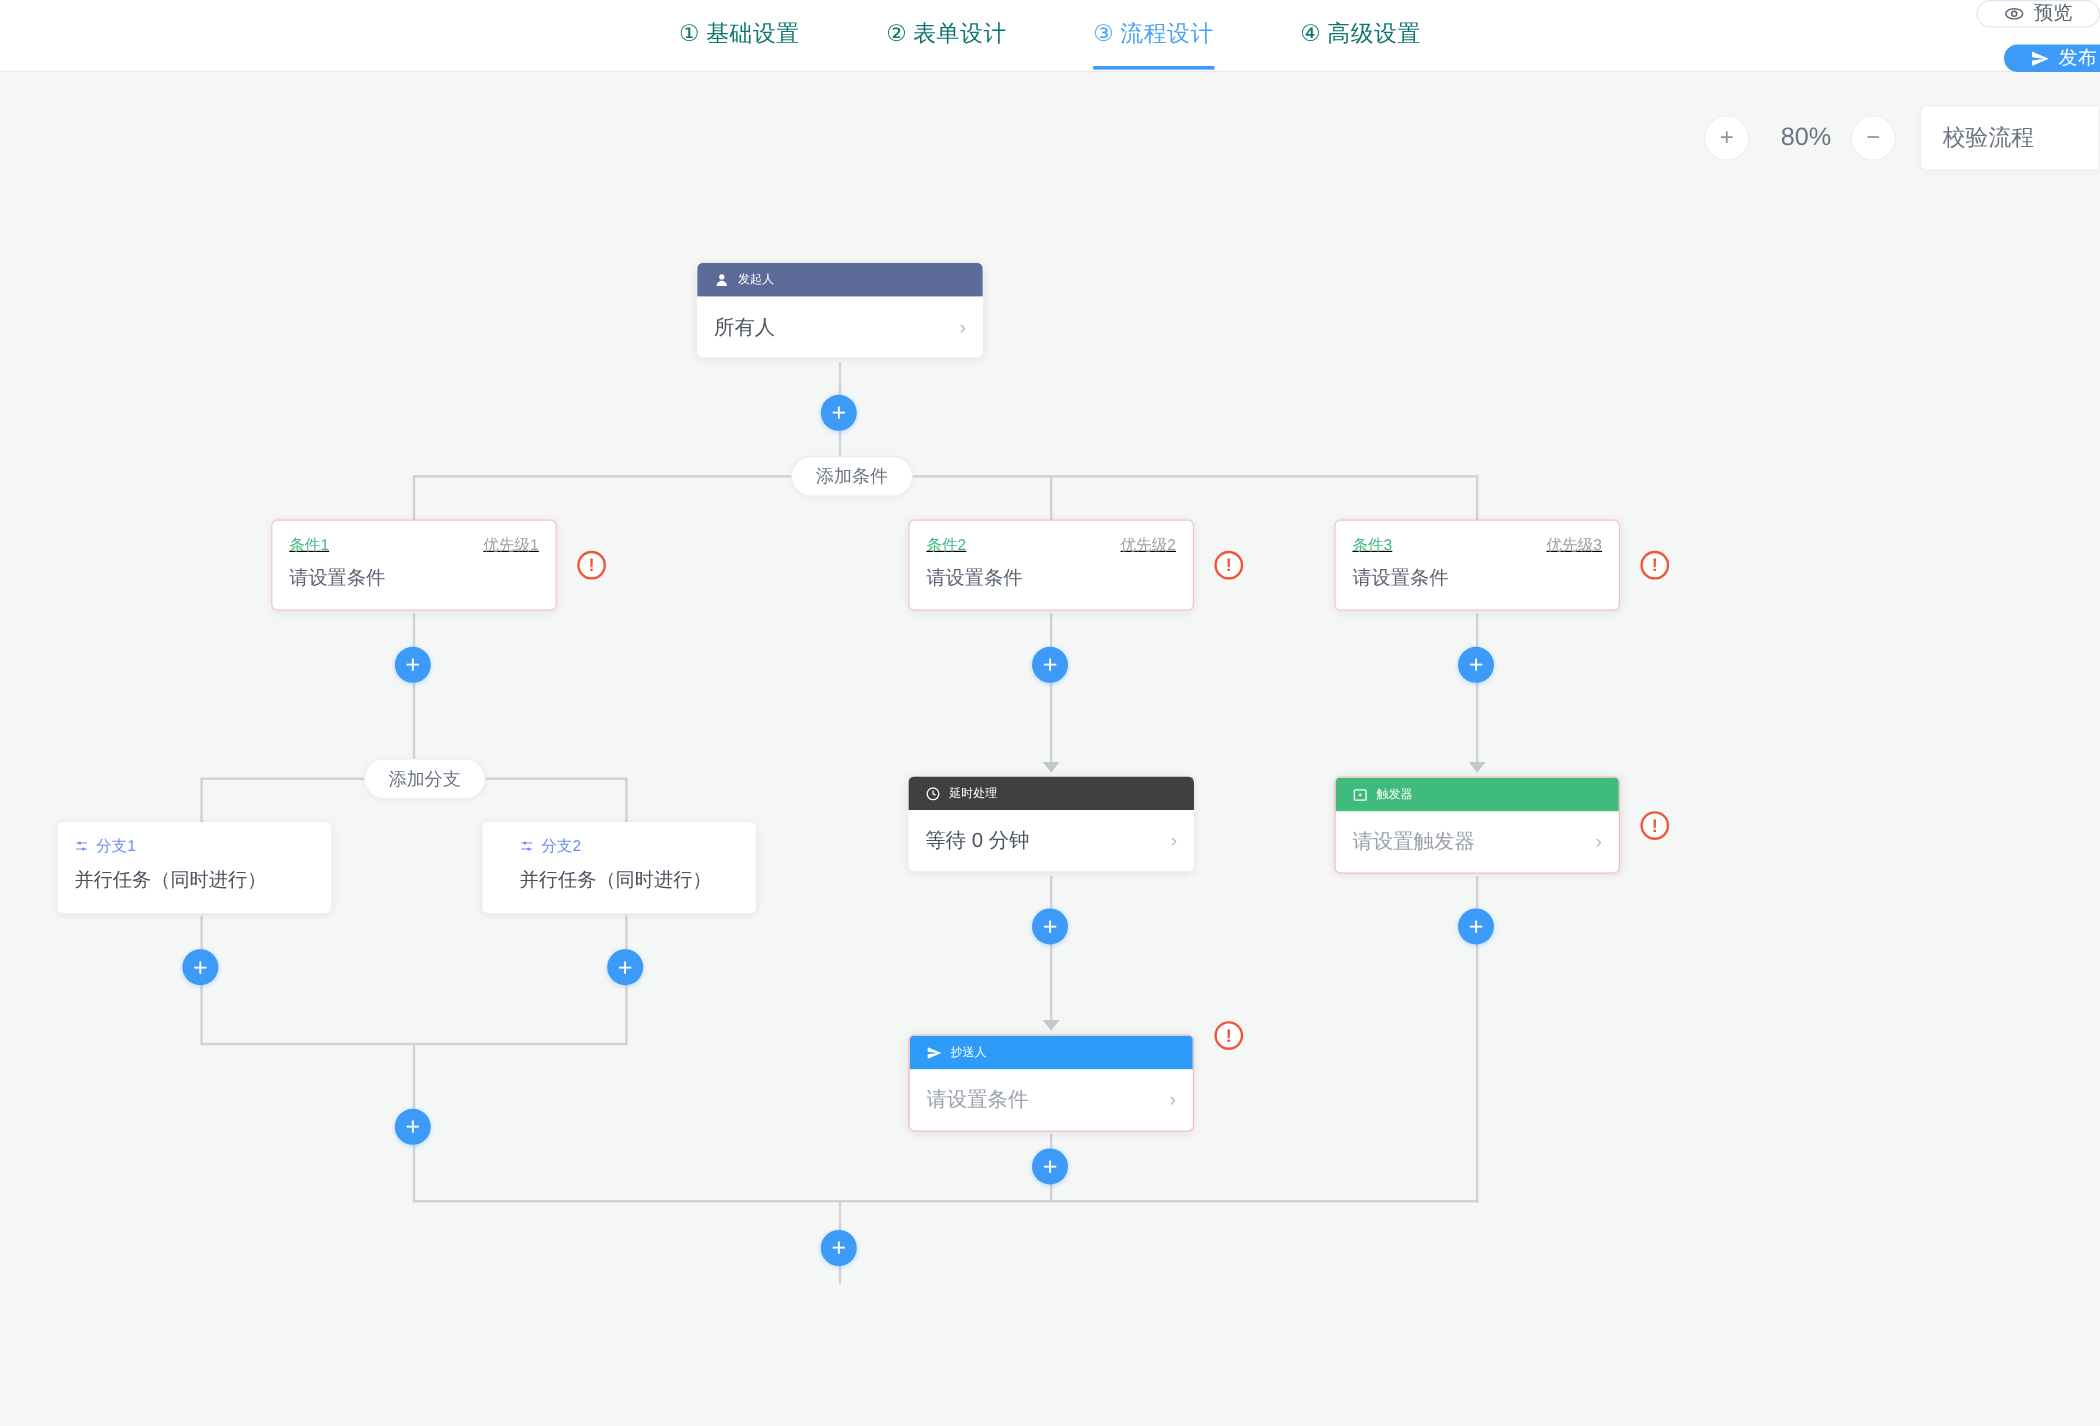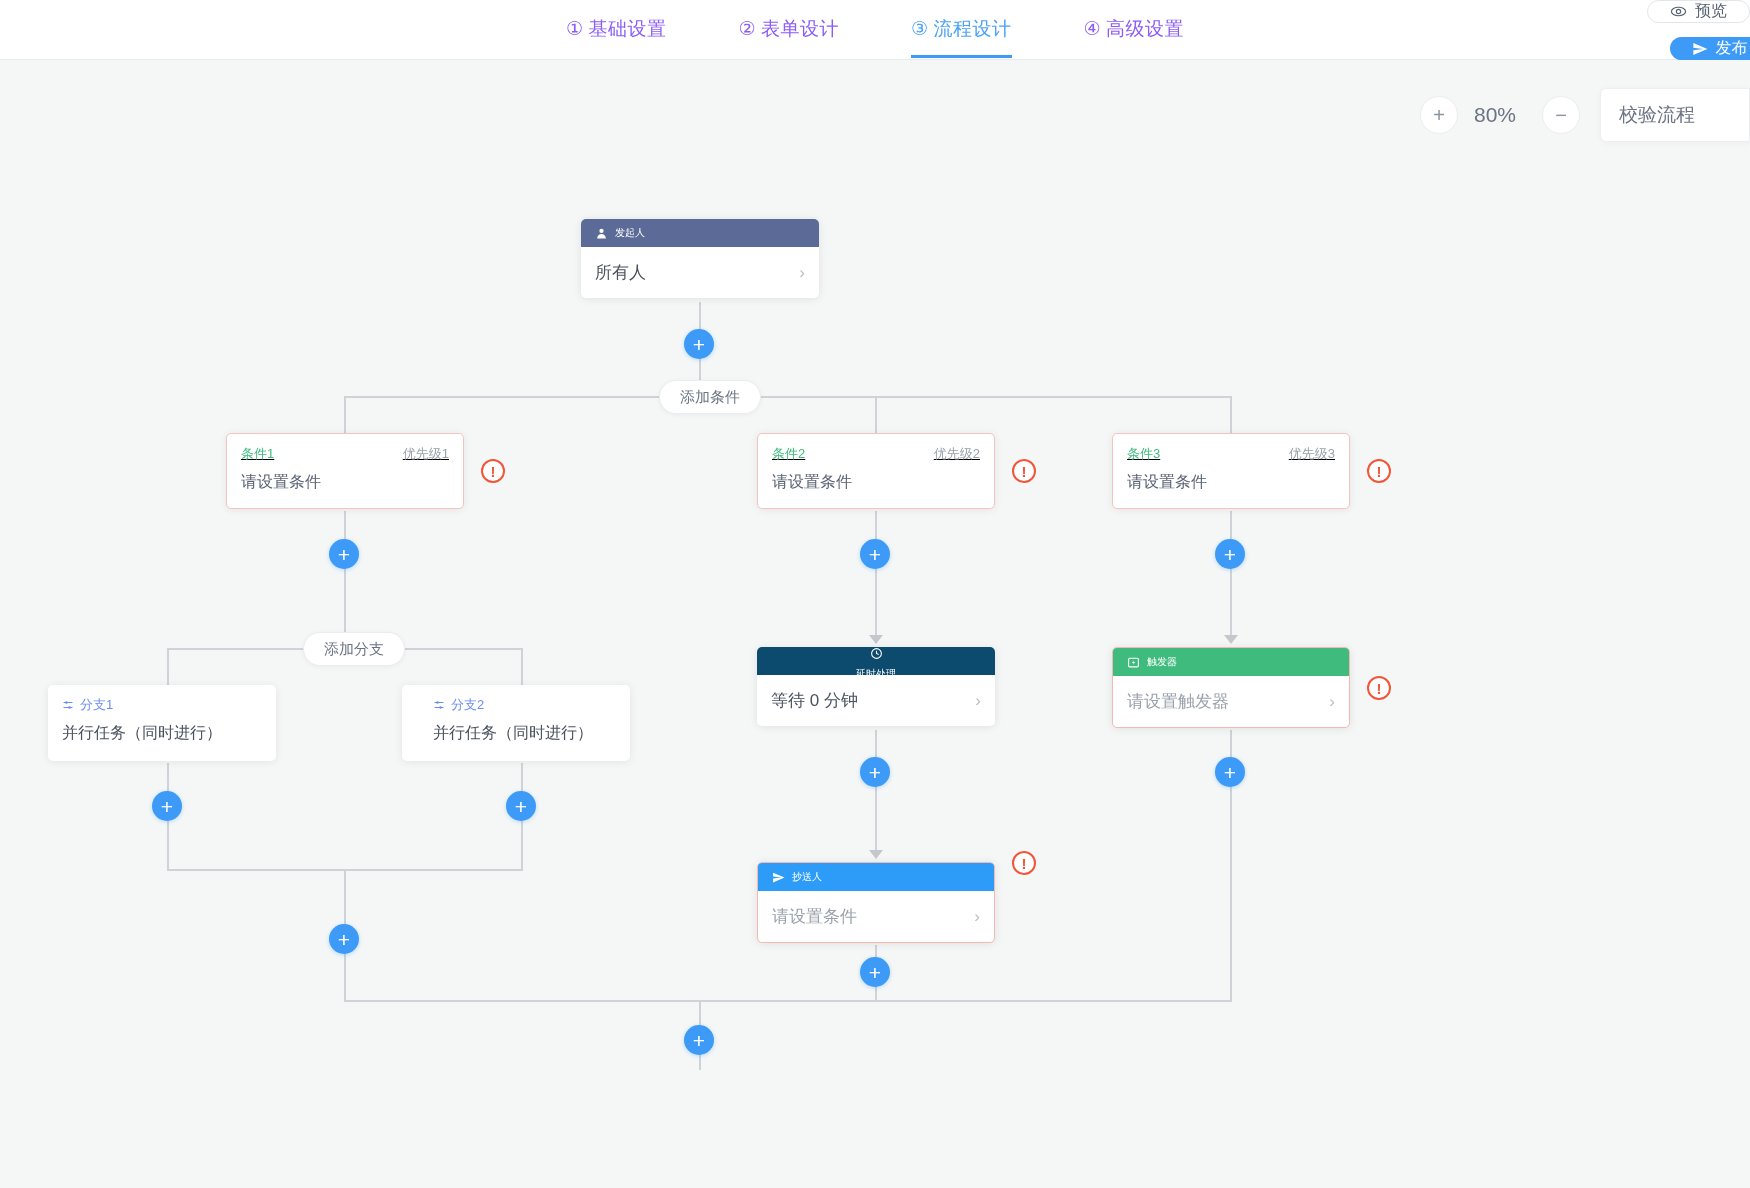--- a/index.html
+++ b/index.html
@@ -15,21 +15,21 @@
     position: absolute; top: 0; left: 0;
     width: 1750px; height: 60px;
     background: #ffffff;
     border-bottom: 1px solid #e8eaec;
     display: flex; align-items: center; justify-content: center;
   }
   .steps { display: flex; align-items: flex-start; gap: 72px; height: 60px; }
   .step {
     position: relative;
     font-size: 19px;
-    color: #8b5cf6;
+    color: #0f766e;
     line-height: 58px;
     white-space: nowrap;
     cursor: pointer;
     letter-spacing: .5px;
   }
   .step.active { color: #4aa3f5; }
   .step.active::after {
     content: ""; position: absolute;
     left: 0; right: 0; bottom: 0; height: 3px;
     background: #3d9bf7;
@@ -67,21 +67,21 @@
   }
   .zoom-btn {
     width: 38px; height: 38px; border-radius: 50%;
     background: #fff; border: 1px solid #ebedf0;
     display: flex; align-items: center; justify-content: center;
     color: #8b939f; font-size: 20px; cursor: pointer;
     line-height: 1;
   }
   .zoom-val {
     font-size: 21px; color: #6b7482; margin: 0 16px; min-width: 52px;
-    text-align: left;
+    text-align: right;
   }
   .validate-box {
     margin-left: 20px;
     height: 54px; min-width: 150px;
     background: #fff; border: 1px solid #edeff2;
     border-radius: 6px 0 0 6px;
     display: flex; align-items: center;
     padding: 0 18px;
     font-size: 19px; color: #6b7482;
     box-shadow: 0 1px 6px rgba(0,0,0,.04);
@@ -128,21 +128,21 @@
     position: absolute; width: 238px;
     background: #fff; border-radius: 5px;
     box-shadow: 0 1px 8px rgba(0,0,0,.09);
     overflow: hidden; cursor: pointer; z-index: 4;
   }
   .node-head {
     height: 28px; display: flex; align-items: center; gap: 7px;
     padding: 0 14px; color: #fff; font-size: 10px;
   }
   .node-head.initiator { background: #5b6a96; }
-  .node-head.delay     { background: #0c4a6e; flex-direction: column; }
+  .node-head.delay     { background: #404040; }
   .node-head.trigger   { background: #3fbb7d; }
   .node-head.cc        { background: #2d9cf8; }
   .node-body {
     height: 51px; display: flex; align-items: center;
     padding: 0 14px; font-size: 17px; color: #4a525e;
   }
   .node-body .chev { margin-left: auto; color: #b9bec6; font-size: 17px; }
   .node-body.placeholder { color: #9aa1ab; }
 
   .node.err { border: 1px solid #f6b8b2; }

